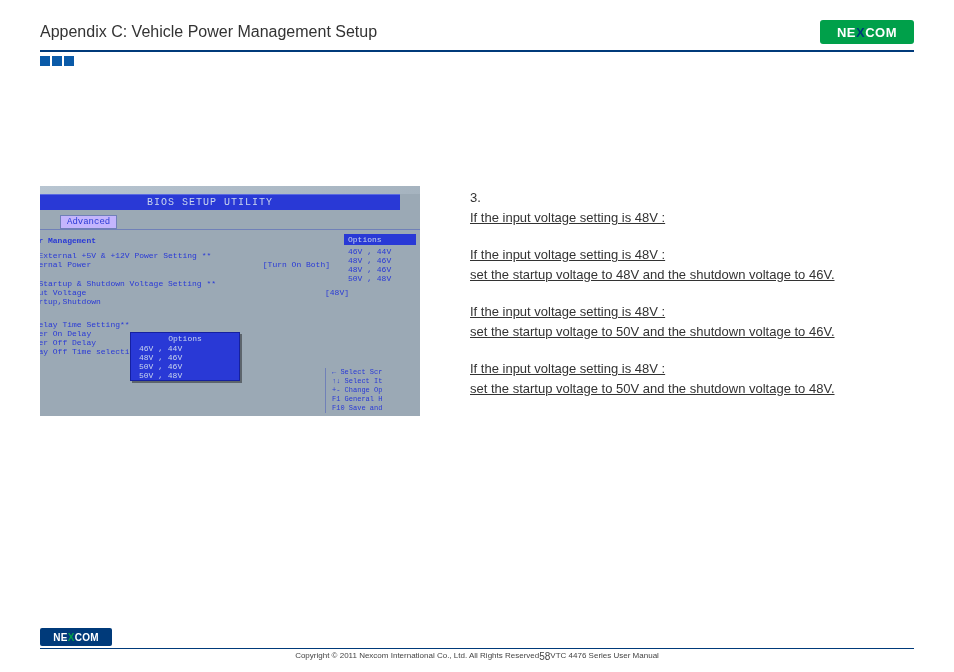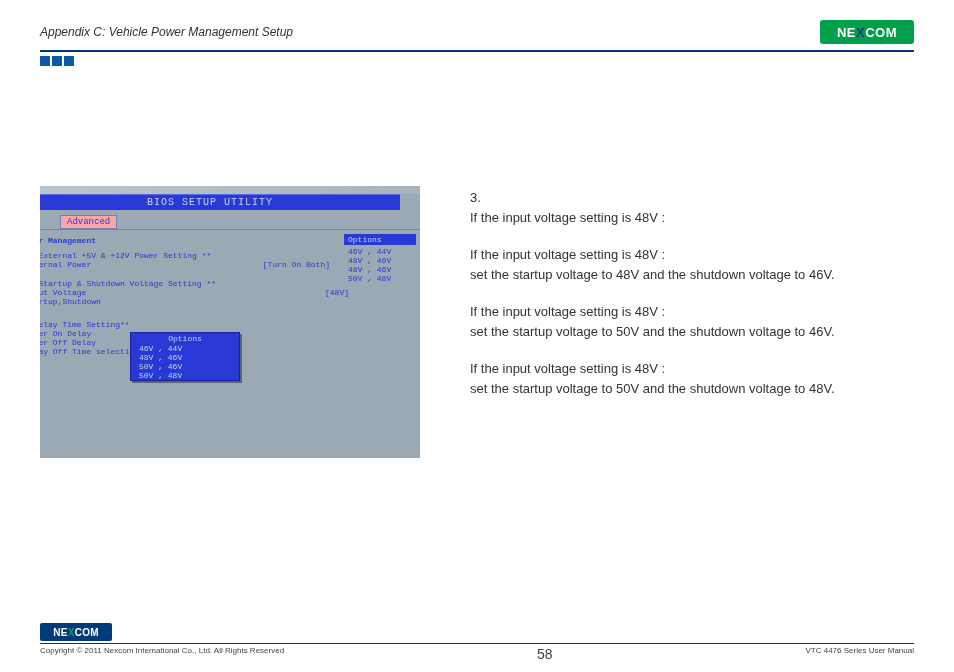--- a/index.html
+++ b/index.html
@@ -17,23 +17,22 @@
     padding: 20px 40px 10px 40px;
     position: relative;
   }
   .header {
     display: flex;
     justify-content: space-between;
     align-items: center;
     margin-bottom: 6px;
   }
   .header-title {
-    font-size: 12px;
+    font-size: 16px;
     color: #333;
-    font-style: italic;
   }
   .logo {
     width: 94px;
     height: 24px;
     background: #00a04a;
     border-radius: 3px;
     display: flex;
     align-items: center;
     justify-content: center;
     position: relative;
@@ -61,21 +60,21 @@
   }
   .sq { width: 10px; height: 10px; background: #0a5aa8; }
   .content {
     display: flex;
     gap: 50px;
     align-items: flex-start;
     margin-left: 0;
   }
   .bios-screenshot {
     width: 380px;
-    height: 272px;
+    height: 230px;
     background: linear-gradient(135deg, #b8c5d1 0%, #9ba9b5 100%);
     position: relative;
     overflow: hidden;
     flex-shrink: 0;
   }
   .bios-inner {
     position: absolute;
     top: 8px; left: -20px; right: 0; bottom: 0;
     background: #9ba9b5;
   }
@@ -85,21 +84,21 @@
     font-size: 10px;
     text-align: center;
     padding: 2px 0;
     font-family: 'Courier New', monospace;
     letter-spacing: 1px;
     border-top: 1px solid #5a6ae0;
     margin: 0 20px 0 0;
   }
   .bios-tab {
     display: inline-block;
-    background: #fca5a5;
+    background: #c4b5fd;
     color: #2939d6;
     font-size: 9px;
     padding: 1px 6px;
     margin-left: 40px;
     font-family: 'Courier New', monospace;
     border: 1px solid #7080b8;
   }
   .bios-body {
     background: #9ba9b5;
     padding: 4px 2px 4px 4px;
@@ -177,21 +176,21 @@
   .bios-help div { white-space: nowrap; }
   .bios-dim { color: #788090; }
 
   .text-column {
     font-size: 13px;
     color: #333;
     line-height: 1.5;
     padding-top: 2px;
   }
   .step-num { margin-bottom: 0; }
-  .para { margin-bottom: 18px; }
+  .para { margin-bottom: 18px; text-decoration: underline; }
   .para .line1 { }
   .para .line2 { }
 
   .footer {
     position: absolute;
     left: 40px; right: 40px; bottom: 10px;
   }
   .footer-logo {
     width: 72px;
     height: 18px;
@@ -209,25 +208,25 @@
     letter-spacing: 0.3px;
   }
   .footer-logo-x { color: #00a04a; font-weight: bold; }
   .footer-hr {
     border: none;
     border-top: 1.5px solid #003a7a;
     margin-bottom: 2px;
   }
   .footer-row {
     display: flex;
-    justify-content: space-between;
+    justify-content: center;
     font-size: 8px;
     color: #444;
   }
-  .footer-center { font-size: 14px; }
+  .footer-center { font-size: 10px; }
 </style>
 </head>
 <body>
 
 <div class="page">
   <div class="header">
     <div class="header-title">Appendix C: Vehicle Power Management Setup</div>
     <div class="logo">
       <span class="logo-text">
         <span>NE</span><span class="logo-x">X</span><span>COM</span>
@@ -293,20 +292,27 @@
           </div>
 
           <div class="bios-popup">
             <div class="bios-popup-title">Options</div>
             <div class="bios-popup-item">46V , 44V</div>
             <div class="bios-popup-item">48V , 46V</div>
             <div class="bios-popup-item">50V , 46V</div>
             <div class="bios-popup-item">50V , 48V</div>
           </div>
 
+          <div class="bios-help">
+            <div>←    Select Scr</div>
+            <div>↑↓   Select It</div>
+            <div>+-   Change Op</div>
+            <div>F1   General H</div>
+            <div>F10  Save and</div>
+          </div>
         </div>
       </div>
     </div>
 
     <div class="text-column">
       <div class="step-num">3.</div>
       <div class="para">
         <div class="line1">If the input voltage setting is 48V :</div>
       </div>
       <div class="para">

